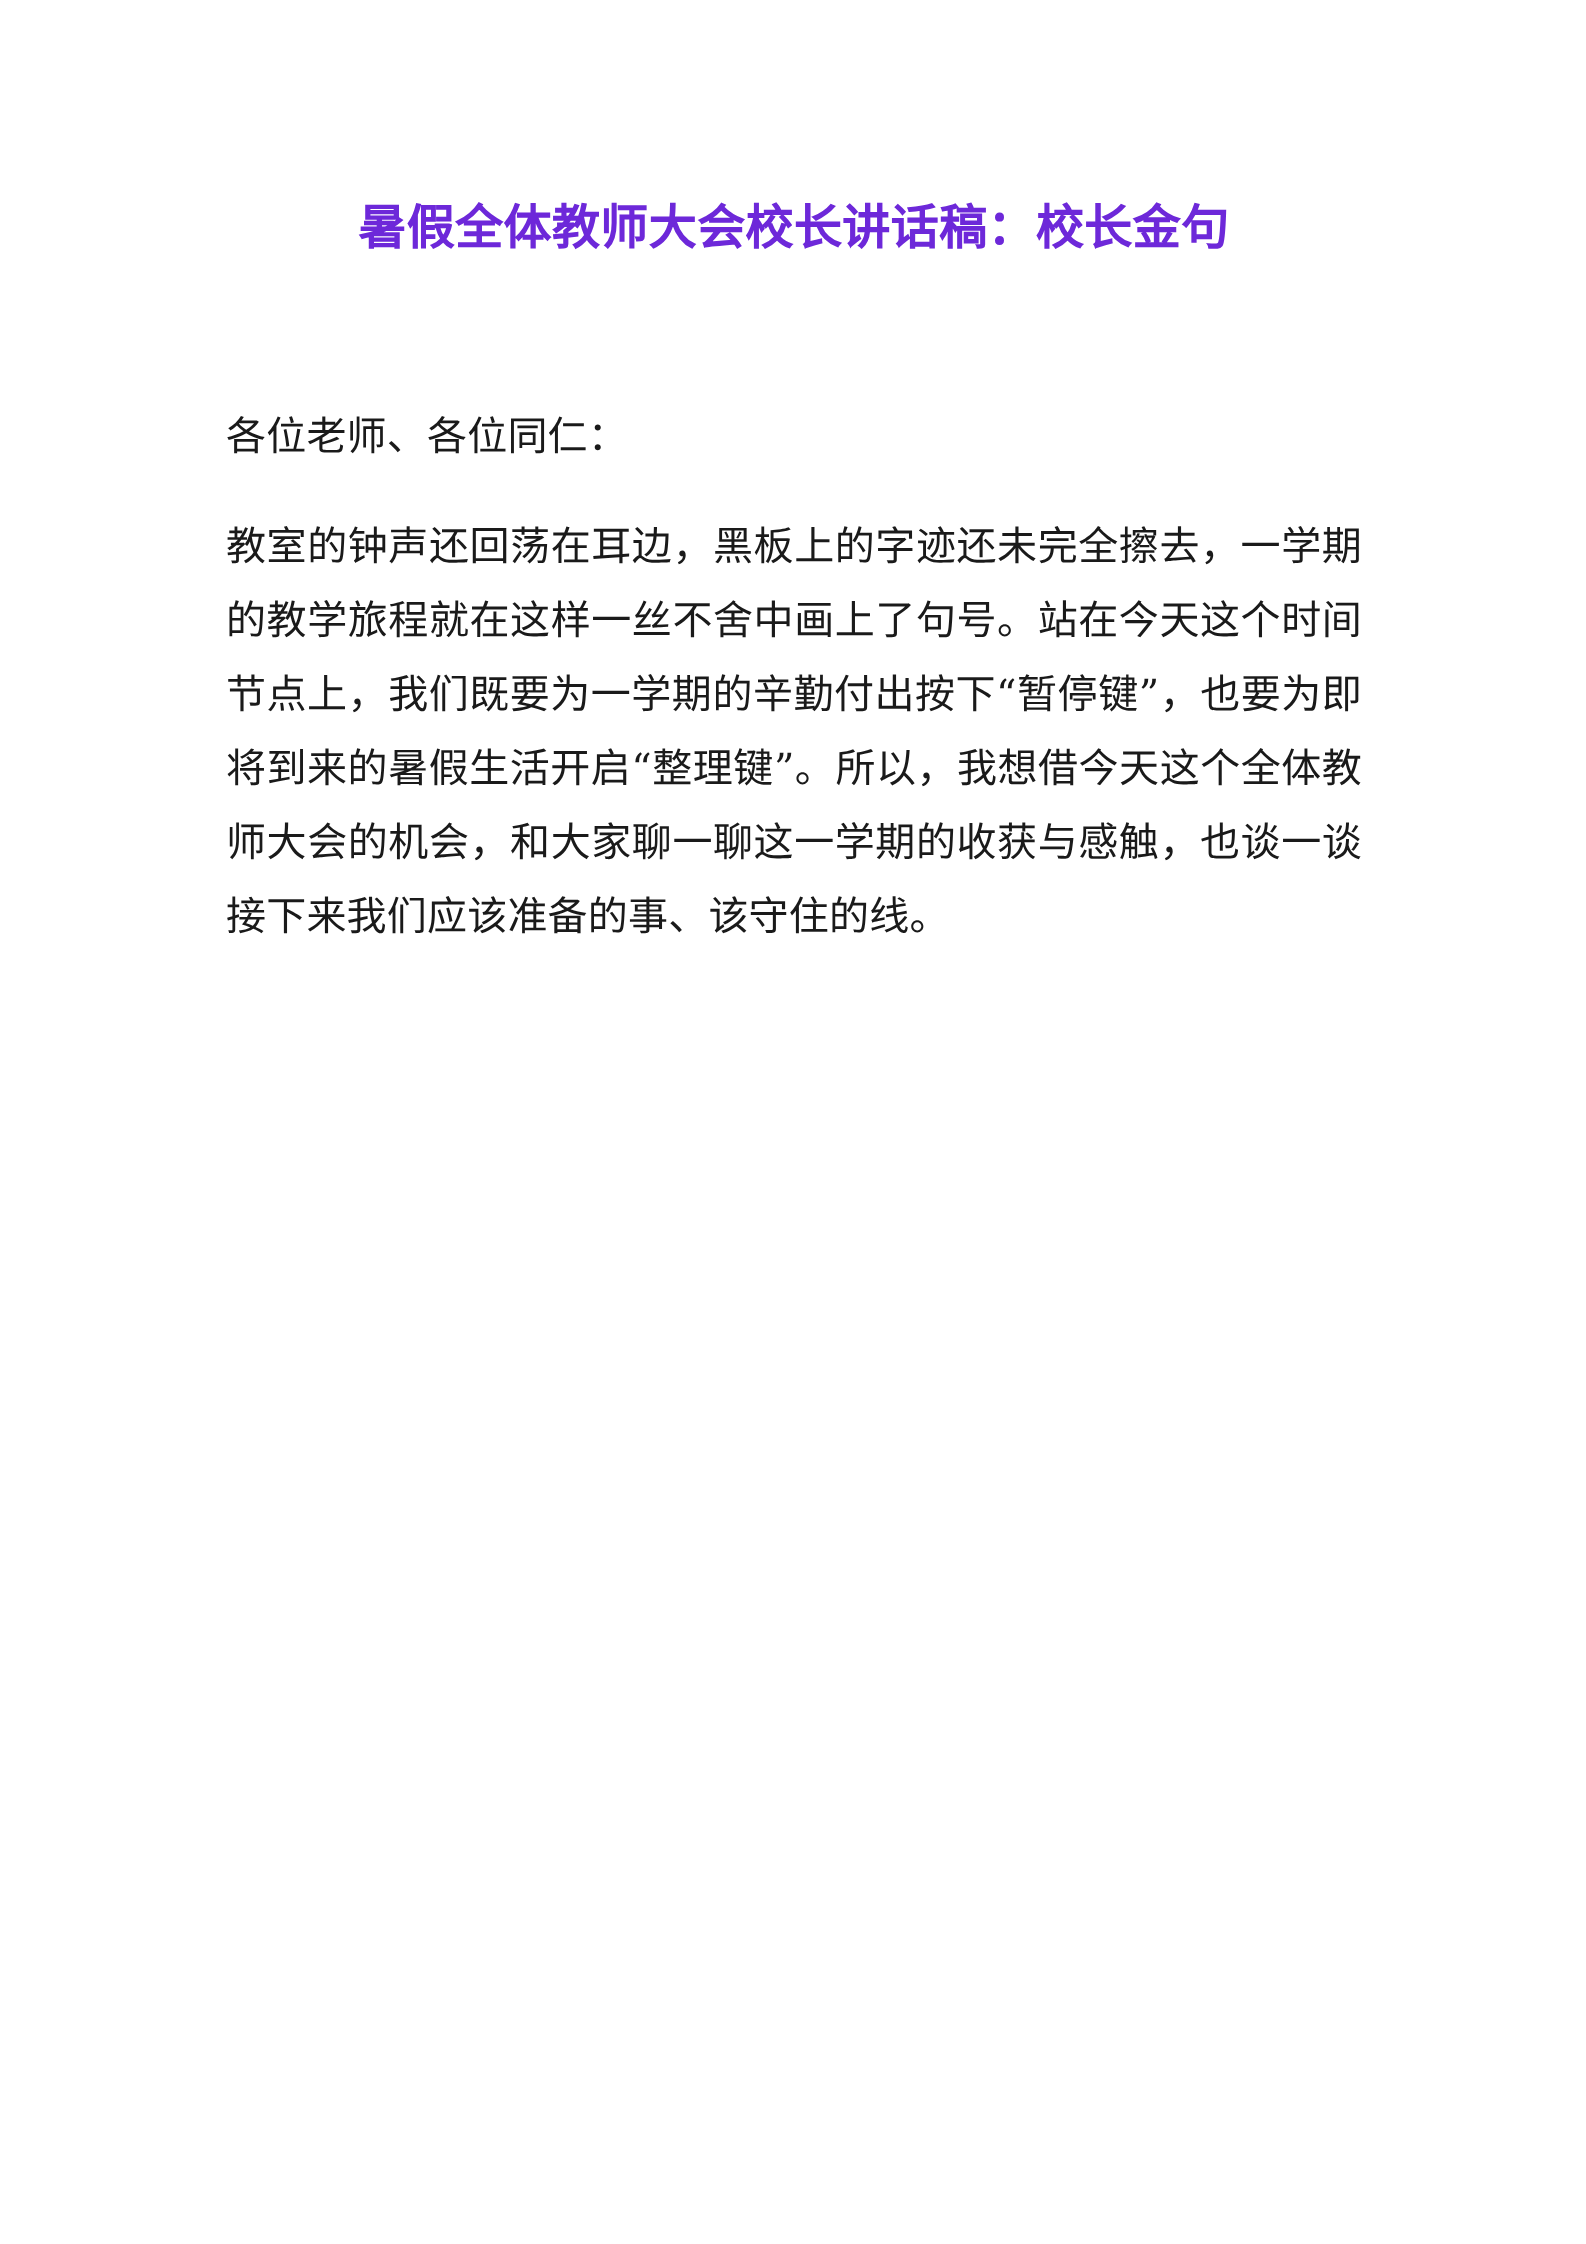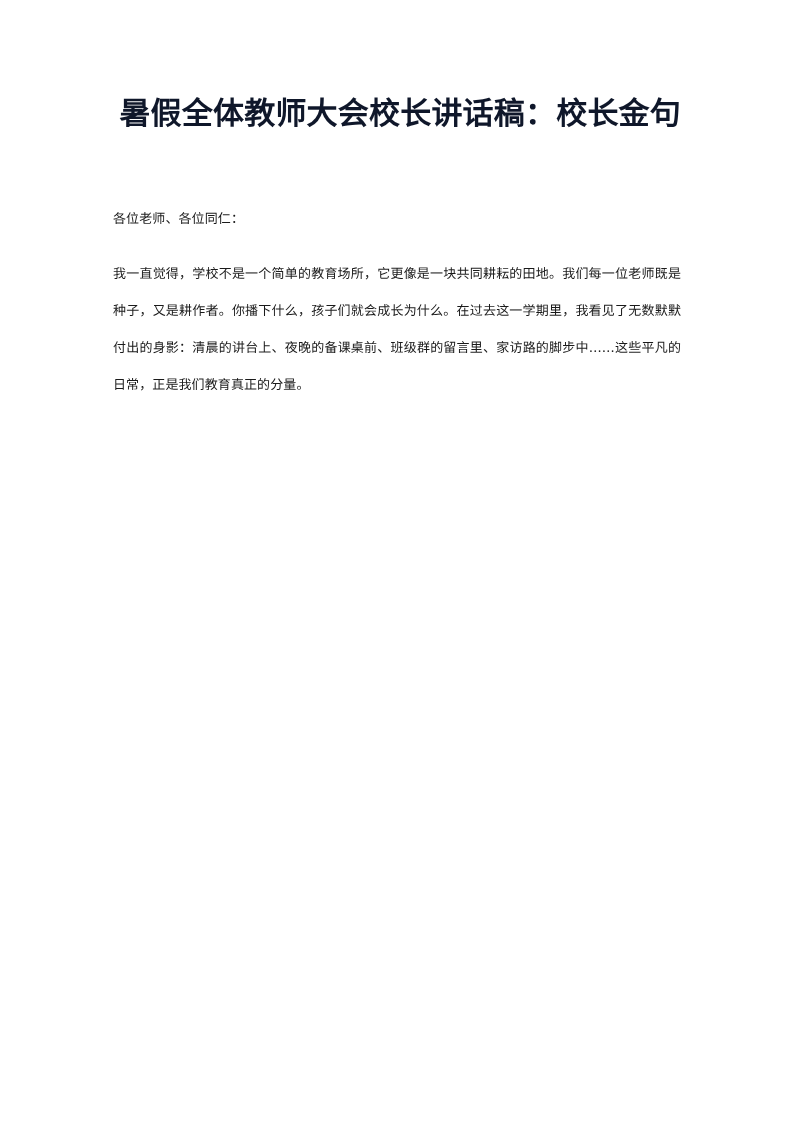--- a/index.html
+++ b/index.html
@@ -26,35 +26,35 @@
   }
 
   .content {
     position: absolute;
     left: 113px;
     top: 95px;
     width: 568px;
   }
 
   .doc-title {
-    font-size: 31px;
+    font-size: 24px;
     font-weight: bold;
     line-height: 37px;
     letter-spacing: 0.2px;
     margin: 0;
-    color: #0f172a;
-    text-align: right;
+    color: #6d28d9;
+    text-align: center;
   }
 
   .spacer-after-title {
     height: 68px;
   }
 
   .para {
-    font-size: 13px;
+    font-size: 20px;
     font-weight: normal;
     line-height: 37px;
     margin: 0 0 18px 0;
     text-align: justify;
     text-justify: inter-ideograph;
     color: #1a1a1a;
     letter-spacing: 0.1px;
   }
 
   .para.salutation {
@@ -84,19 +84,19 @@
 
     <h1 class="doc-title">
       <span>暑假全体教师大会校长讲话稿：校长金句</span><br>
     </h1>
 
     <div class="spacer-after-title"></div>
 
     <p class="para salutation">各位老师、各位同仁：</p>
 
 
+    <p class="para">教室的钟声还回荡在耳边，黑板上的字迹还未完全擦去，一学期的教学旅程就在这样一丝不舍中画上了句号。站在今天这个时间节点上，我们既要为一学期的辛勤付出按下“暂停键”，也要为即将到来的暑假生活开启“整理键”。所以，我想借今天这个全体教师大会的机会，和大家聊一聊这一学期的收获与感触，也谈一谈接下来我们应该准备的事、该守住的线。</p>
 
-    <p class="para">我一直觉得，学校不是一个简单的教育场所，它更像是一块共同耕耘的田地。我们每一位老师既是种子，又是耕作者。你播下什么，孩子们就会成长为什么。在过去这一学期里，我看见了无数默默付出的身影：清晨的讲台上、夜晚的备课桌前、班级群的留言里、家访路的脚步中……这些平凡的日常，正是我们教育真正的分量。</p>
 
 
 
   </div>
 </div>
 
 </body></html>

